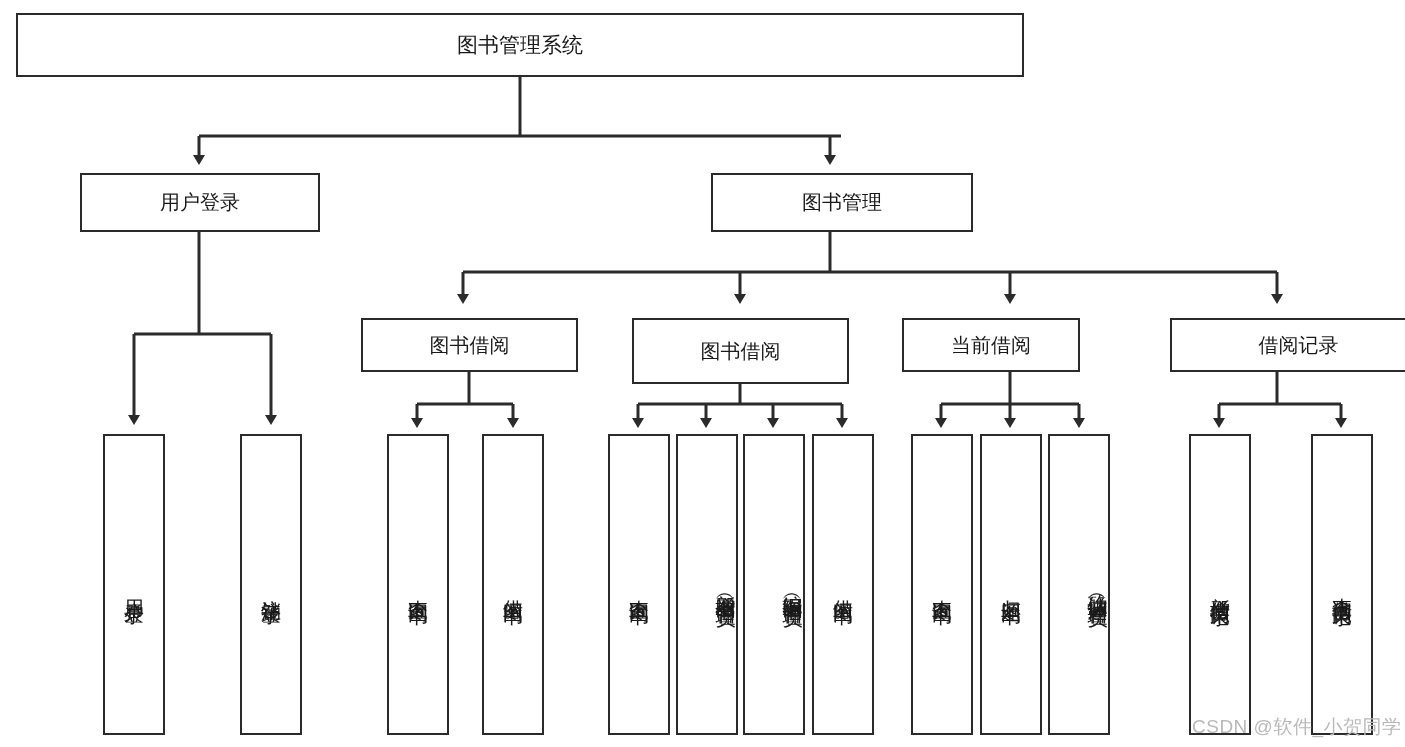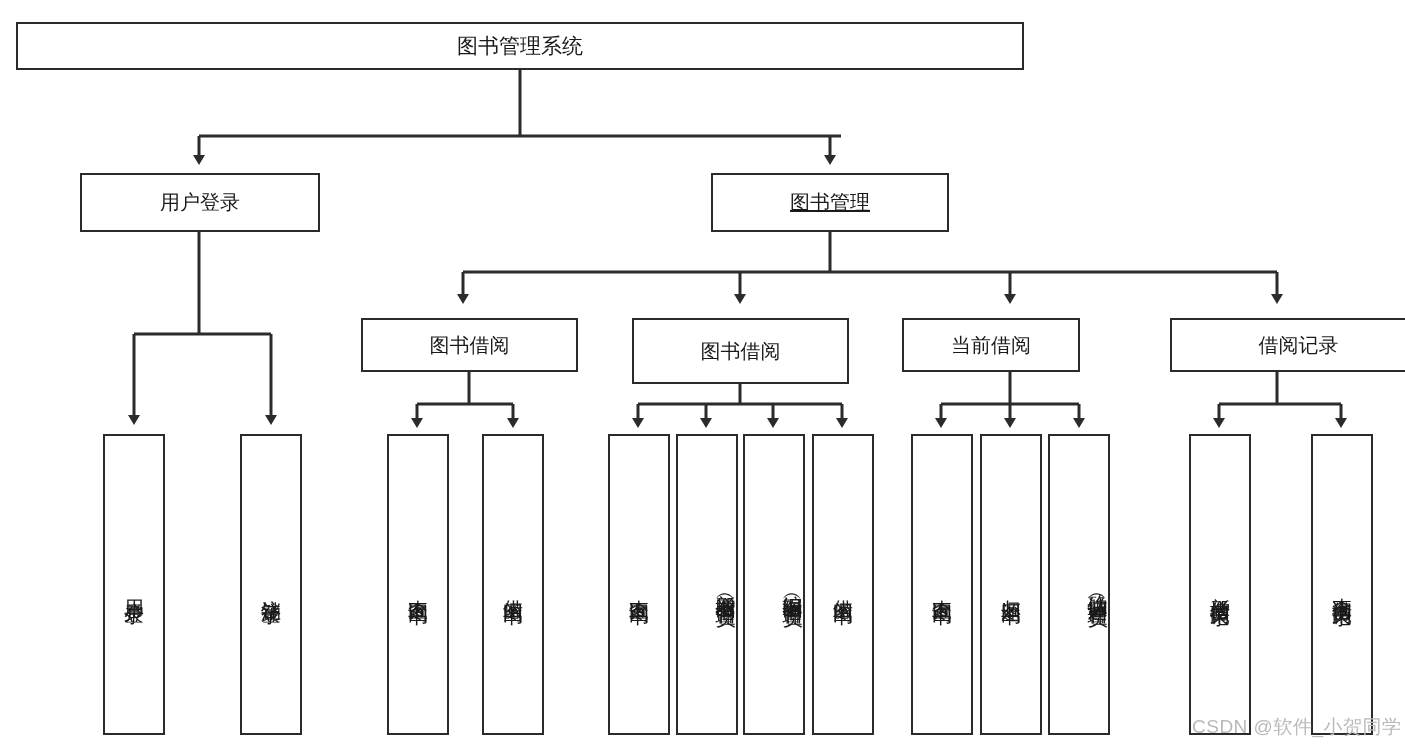--- a/index.html
+++ b/index.html
@@ -112,24 +112,24 @@
       <path d="M1010,404 L1010,420" marker-end="url(#arrow)"></path>
       <path d="M1079,404 L1079,420" marker-end="url(#arrow)"></path>
 
       <path d="M1277,372 L1277,404"></path>
       <path d="M1219,404 L1341,404"></path>
       <path d="M1219,404 L1219,420" marker-end="url(#arrow)"></path>
       <path d="M1341,404 L1341,420" marker-end="url(#arrow)"></path>
     </g>
   </svg>
 
-  <div class="node root" style="left:16px; top:22px; width:1008px; height:48px;">图书管理系统</div>
+  <div class="node root" style="left:16px; top:13px; width:1008px; height:64px;">图书管理系统</div>
 
   <div class="node lvl1" style="left:80px; top:173px; width:240px; height:59px;">用户登录</div>
-  <div class="node lvl1" style="left:711px; top:173px; width:238px; height:59px;text-decoration:underline;">图书管理</div>
+  <div class="node lvl1" style="left:711px; top:173px; width:262px; height:59px;">图书管理</div>
 
   <div class="node lvl1" style="left:361px; top:318px; width:217px; height:54px;">图书借阅</div>
   <div class="node lvl1" style="left:632px; top:318px; width:217px; height:66px;">图书借阅</div>
   <div class="node lvl1" style="left:902px; top:318px; width:178px; height:54px;">当前借阅</div>
   <div class="node lvl1" style="left:1170px; top:318px; width:257px; height:54px;">借阅记录</div>
 
   <div class="node leaf mid" style="left:103px; top:434px; width:62px; height:301px;">用户登录</div>
   <div class="node leaf mid" style="left:240px; top:434px; width:62px; height:301px;">注销登录</div>
 
   <div class="node leaf mid" style="left:387px; top:434px; width:62px; height:301px;">查询图书</div>

